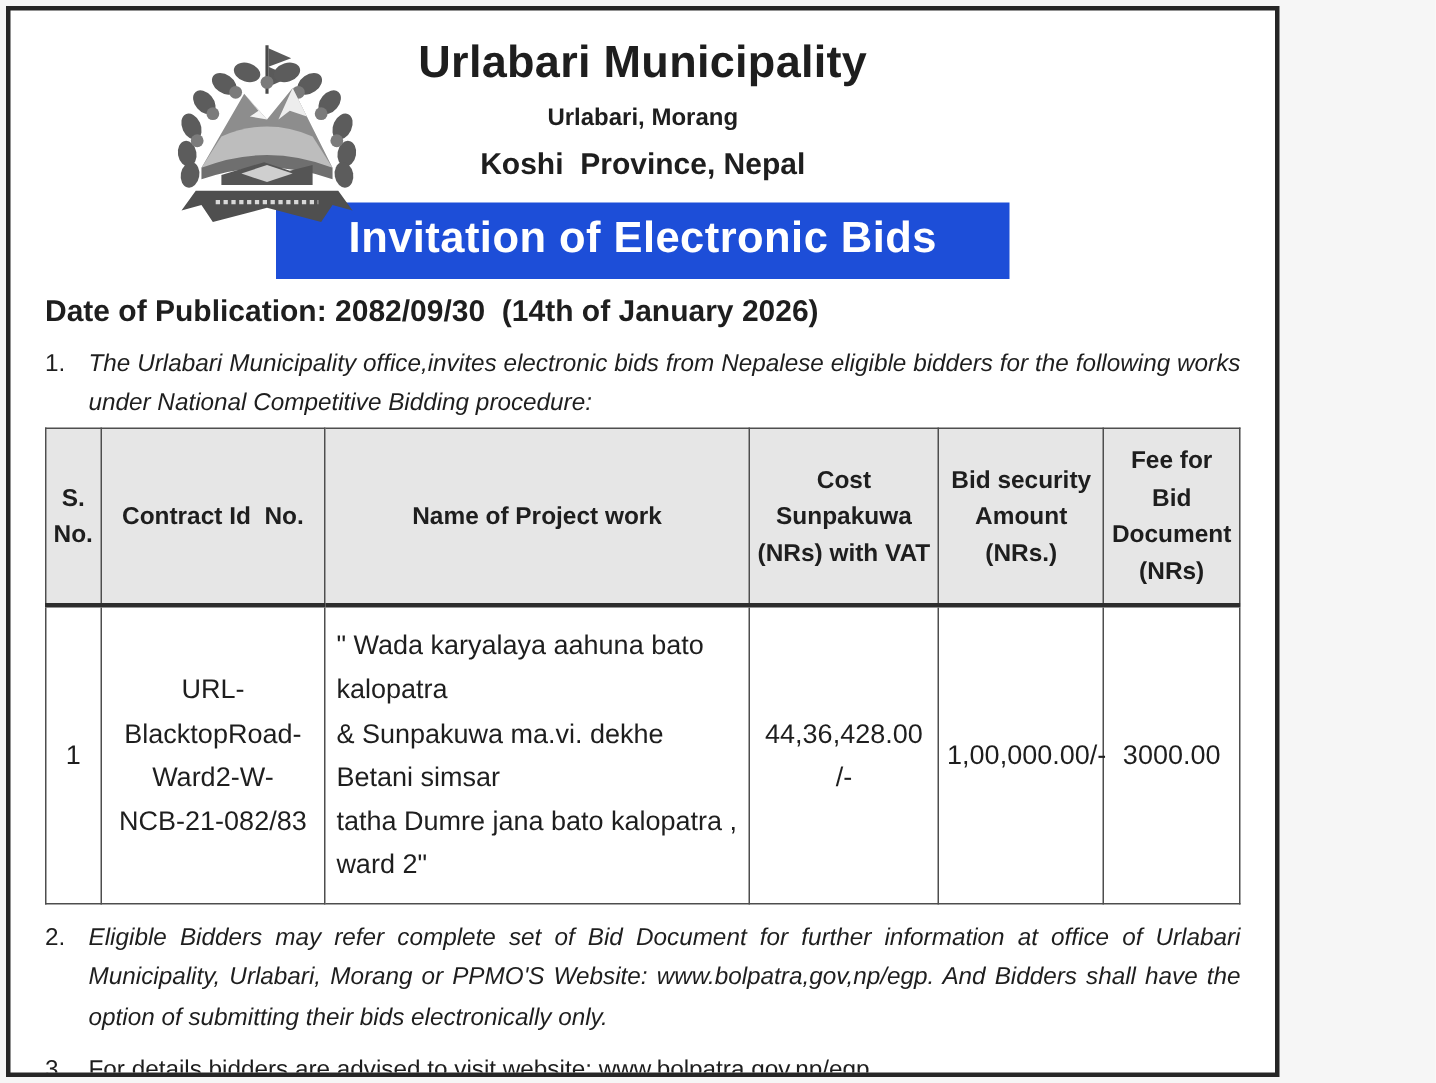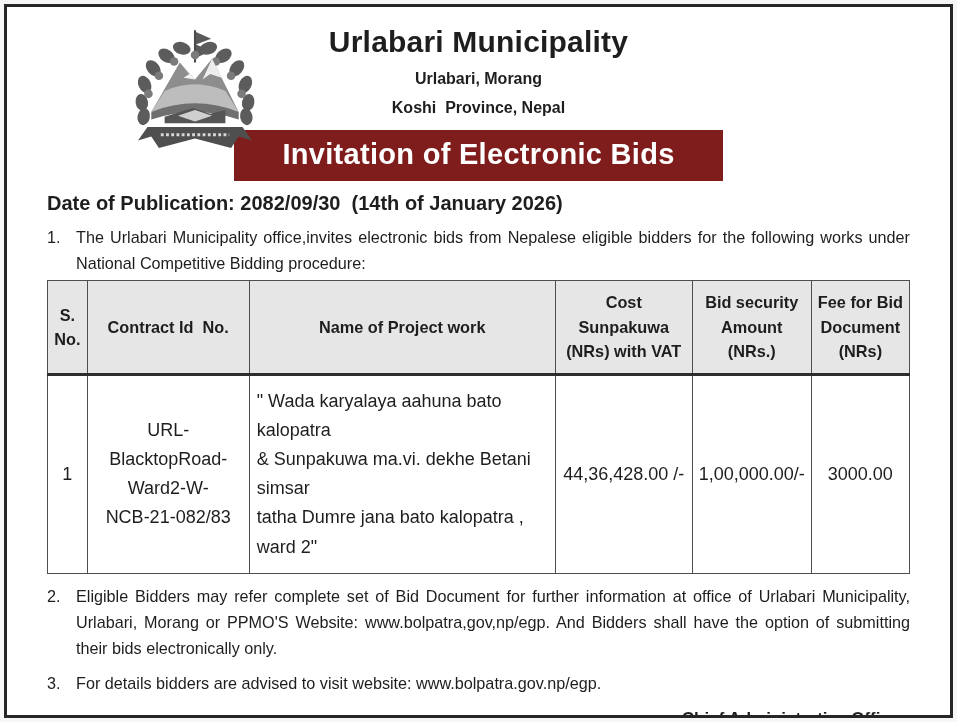--- a/index.html
+++ b/index.html
@@ -1,40 +1,40 @@
 <!DOCTYPE html>
 <html><head>
 <meta charset="utf-8">
 <style>
   * { margin:0; padding:0; box-sizing:border-box; }
   html,body { background:#f6f6f6; }
   body { font-family:"Liberation Sans", sans-serif; color:#1e1e1e; }
   .page {
-    width:949px; height:714px; margin:4px; background:#fff;
-    border:3px solid #262626; padding:0 40px; overflow:hidden; position:relative;
+    width:849px; height:714px; margin:4px; background:#fff;
+    border:3px solid #262626; padding:0 23px; overflow:hidden; position:relative;
   }
   
   .letterhead { position:relative; padding-top:18px; text-align:center; }
   .emblem { position:absolute; left:72px; top:16px; width:152px; height:136px; }
   .org-name   { font-size:30px; font-weight:bold; letter-spacing:.2px; }
   .office-line{ font-size:24px; font-weight:bold; margin-top:9px; }
   .loc-line   { font-size:16px; font-weight:bold; margin-top:11px; }
-  .prov-line  { font-size:16px; font-weight:bold; margin-top:11px; }
+  .prov-line  { font-size:20px; font-weight:bold; margin-top:11px; }
   
   .banner-wrap { text-align:center; margin-top:13px; }
   .banner {
-    display:inline-block; background:#7f1d1d; color:#fff;
+    display:inline-block; background:#1d4ed8; color:#fff;
     font-size:29px; font-weight:bold; padding:8px 48px 10px; letter-spacing:.3px;
   }
   .pub-date { font-size:20px; font-weight:bold; margin-top:11px; }
   
   .item { display:flex; font-size:16.2px; line-height:1.62; margin-top:9px; }
   .item .num { width:29px; flex:none; }
   .item .txt { flex:1; }
-  .item .txt.justify { text-align:justify; }
+  .item .txt.justify { text-align:justify;font-style:italic; }
   .details-label { font-size:15.5px; font-weight:bold; margin-top:7px; }
   
   table { width:100%; border-collapse:collapse; margin-top:4px; table-layout:fixed; }
   th, td { border:1.6px solid #4e4e4e; vertical-align:middle; }
   th {
     background:#e6e6e6; font-size:16.3px; font-weight:bold;
     padding:9px 3px; white-space:pre-line; line-height:1.5;
     border-bottom:3px solid #2d2d2d;
   }
   td {

